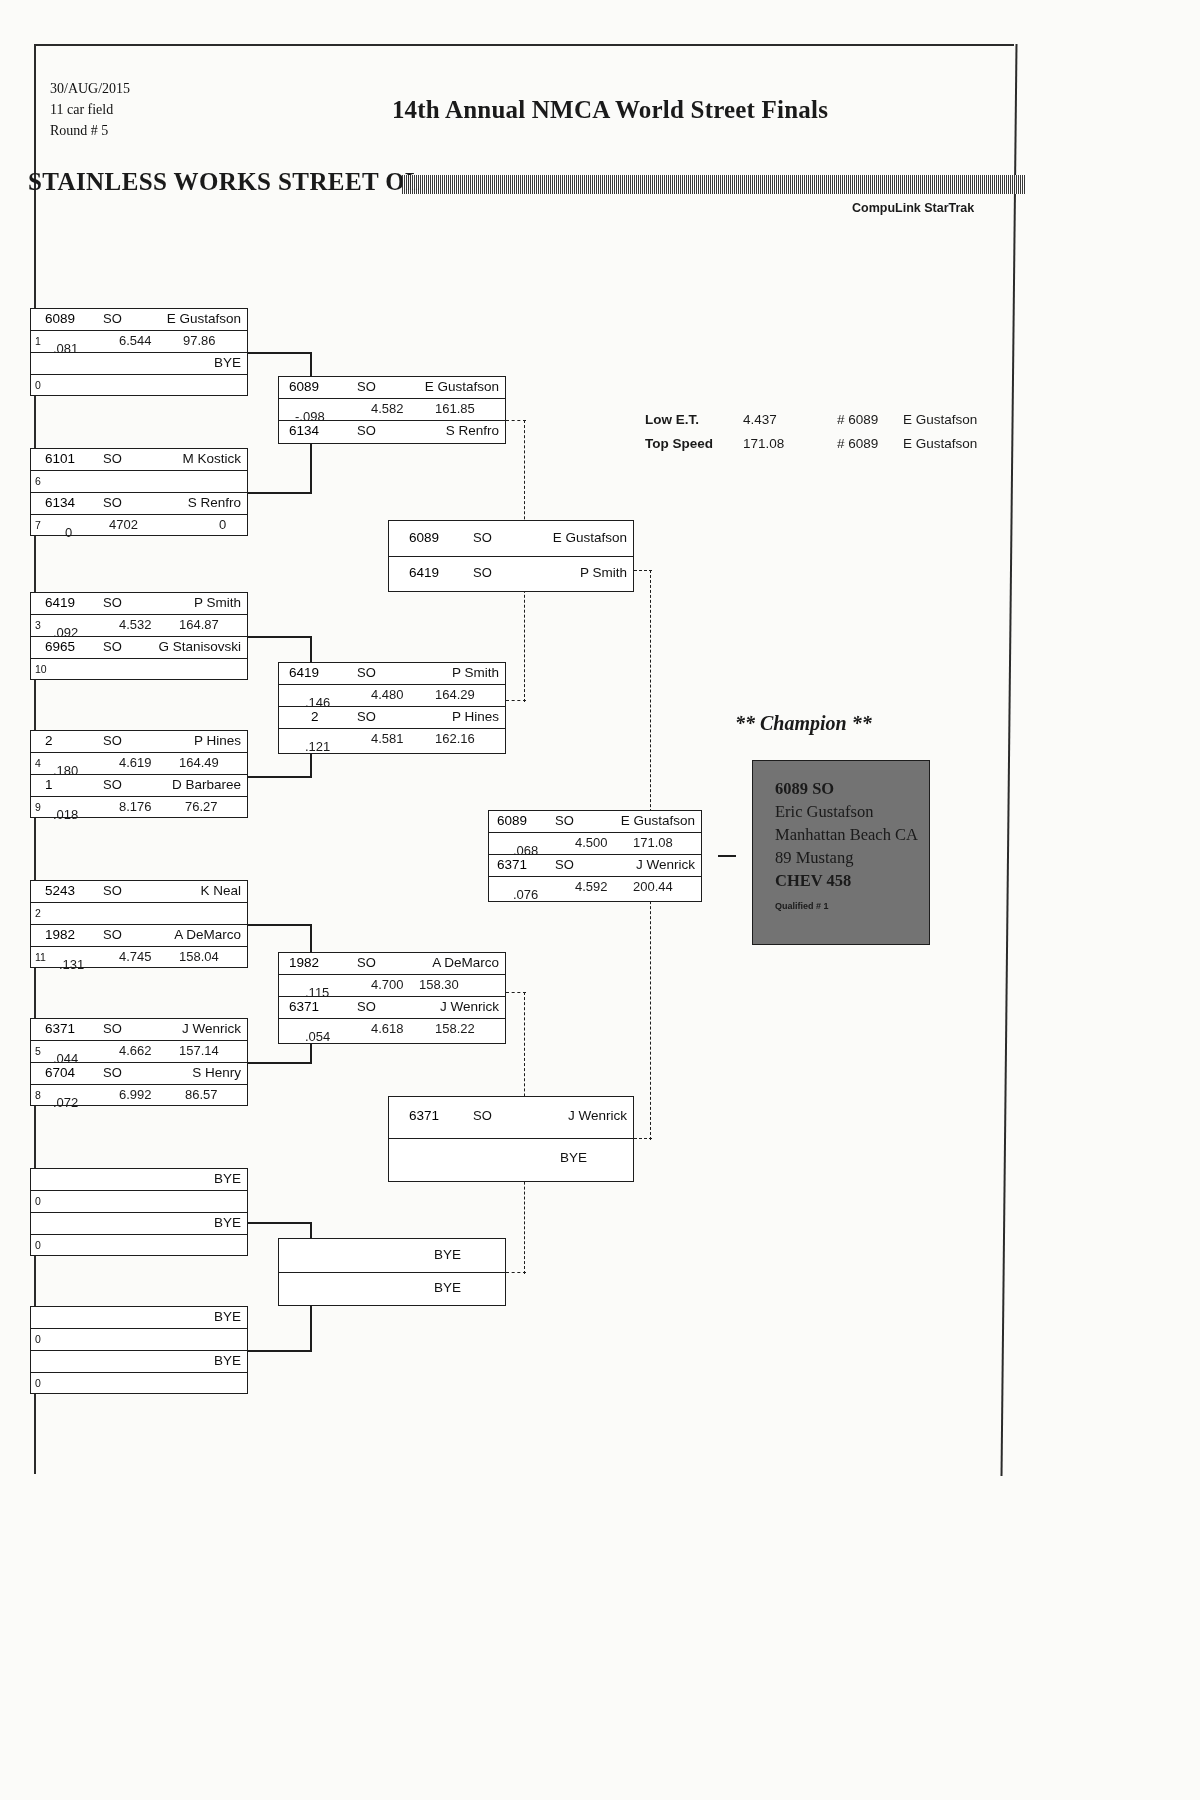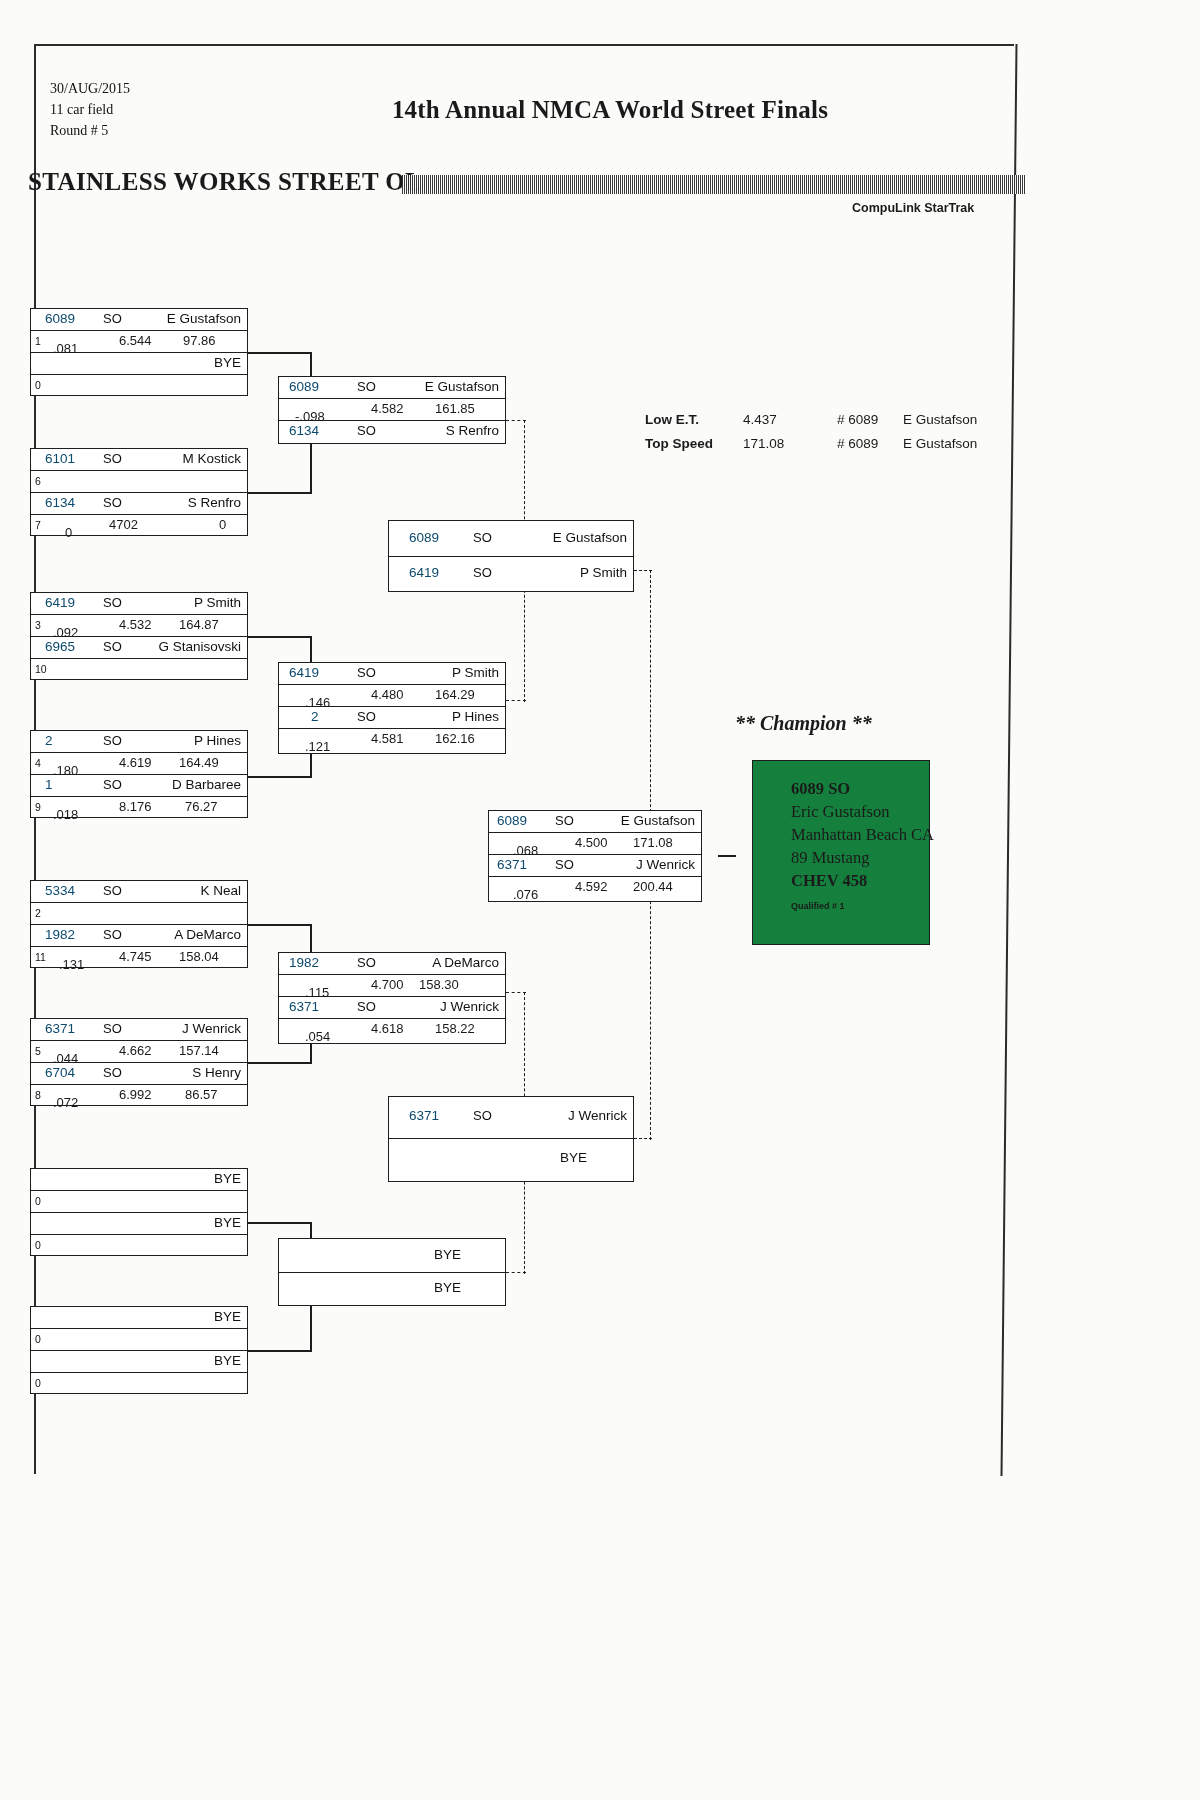--- a/index.html
+++ b/index.html
@@ -120,21 +120,21 @@
   .seed {
     position: absolute;
     left: 4px; top: 4px;
     font-size: 10.5px;
     color: #111;
   }
   .car {
     position: absolute;
     top: 2px;
     font-size: 13.5px;
-    color: #0c4a6e;
+    color: #000000;
   }
   .cls {
     position: absolute;
     top: 2px;
     font-size: 13px;
     color: #111;
   }
   .name {
     position: absolute;
     right: 6px; top: 2px;
@@ -160,23 +160,23 @@
     font-style: italic;
     font-weight: bold;
     font-size: 20px;
     white-space: nowrap;
   }
   .champ-box {
     position: absolute;
     left: 752px; top: 760px;
     width: 178px; height: 185px;
     border: 1.6px solid #1d1d1d;
-    background: #15803d;
+    background: #737373;
     box-sizing: border-box;
-    padding: 16px 0 0 38px;
+    padding: 16px 0 0 22px;
     font-family: "Liberation Serif", serif;
   }
   .champ-box .l {
     font-size: 16.5px;
     line-height: 23px;
     font-weight: bold;
     white-space: nowrap;
   }
   .champ-box .l.reg { font-weight: normal; }
   .champ-box .q {
@@ -309,21 +309,21 @@
   <div class="cell">
     <span class="seed">9</span>
     <span class="rt" style="left:22px">.018</span>
     <span class="et" style="left:88px">8.176</span>
     <span class="mph" style="left:154px">76.27</span>
   </div>
 </div>
 
 <div class="box" style="left:30px; top:880px; width:218px; height:88px;">
   <div class="cell sep">
-    <span class="car" style="left:14px">5334</span>
+    <span class="car" style="left:14px">5243</span>
     <span class="cls" style="left:72px">SO</span>
     <span class="name">K Neal</span>
   </div>
   <div class="cell sep">
     <span class="seed">2</span>
   </div>
   <div class="cell sep">
     <span class="car" style="left:14px">1982</span>
     <span class="cls" style="left:72px">SO</span>
     <span class="name">A DeMarco</span>

